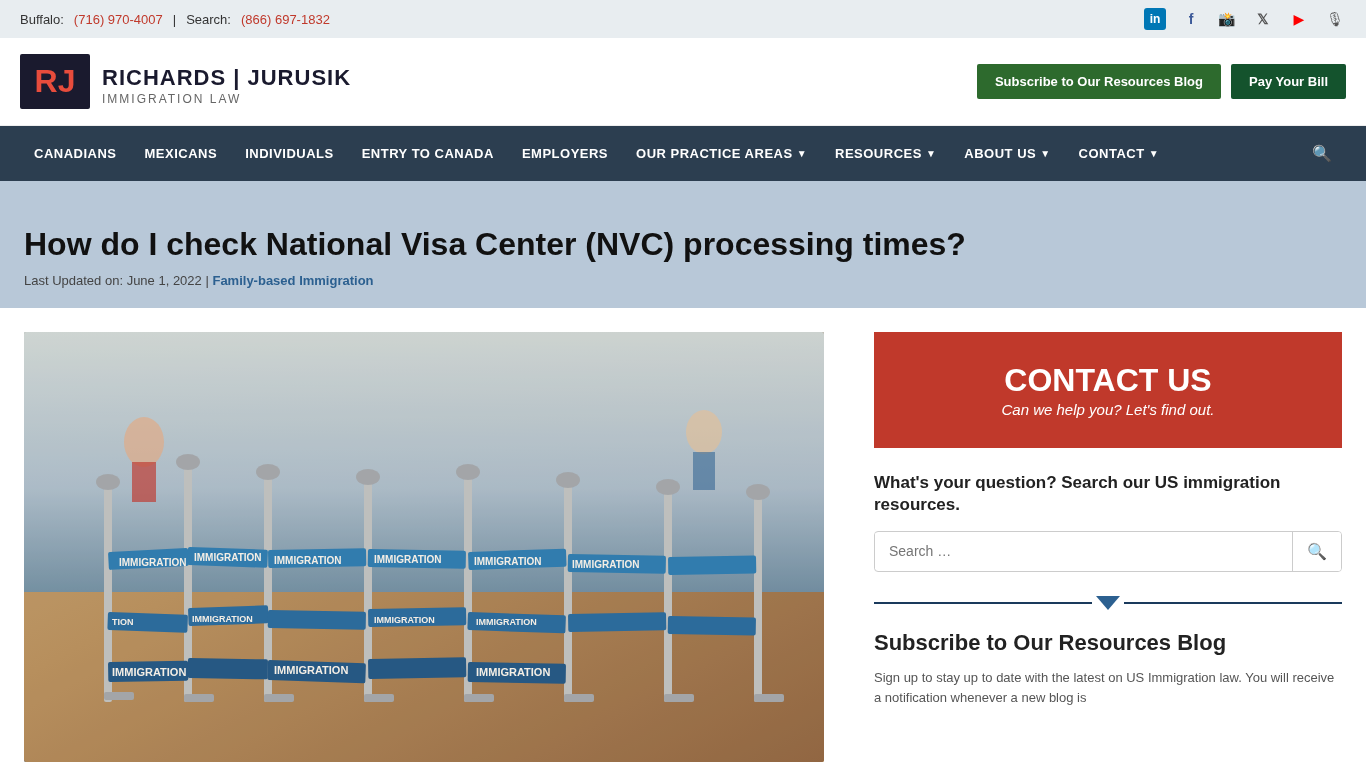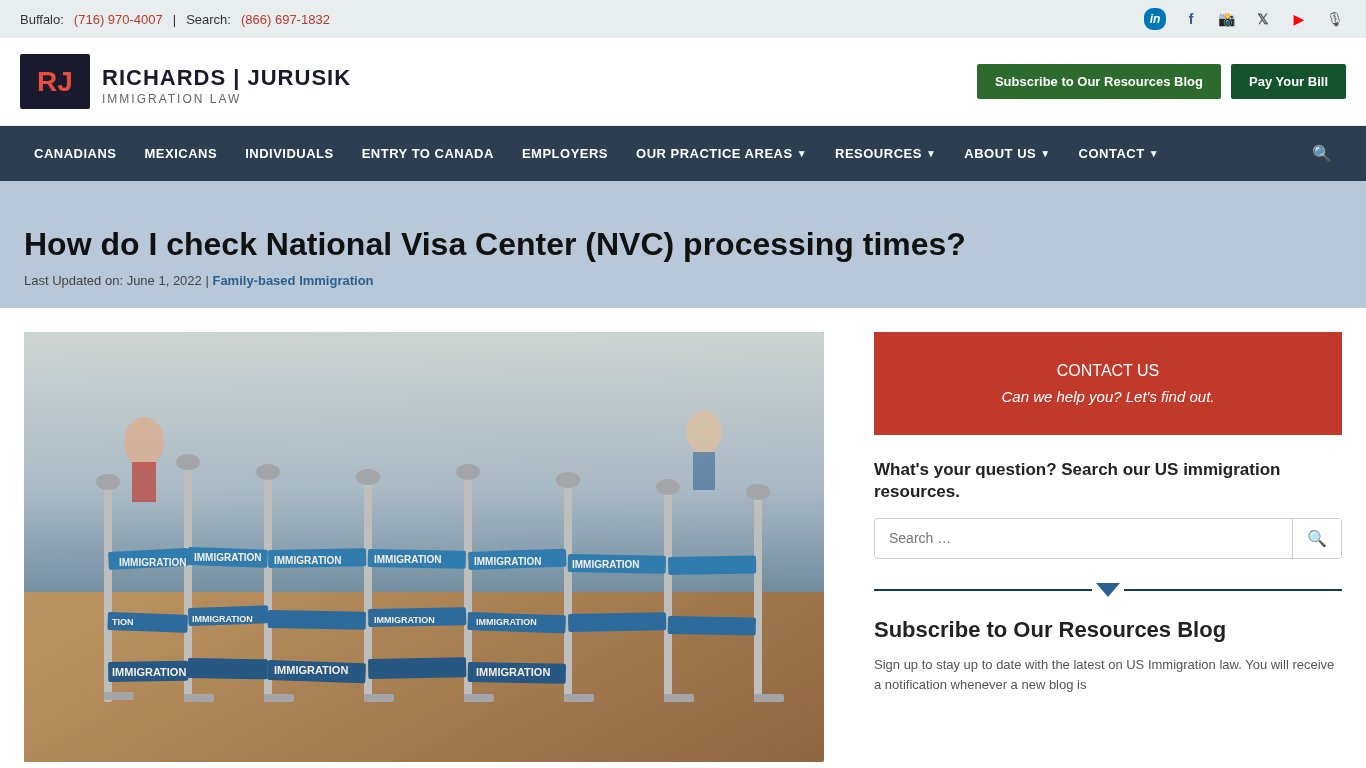--- a/index.html
+++ b/index.html
@@ -117,21 +117,21 @@
     
     .sidebar { flex: 1; }
     .contact-us-box {
       background: #c0392b;
       color: #fff;
       padding: 30px 20px;
       text-align: center;
       margin-bottom: 24px;
       cursor: pointer;
     }
-    .contact-us-box h2 { font-size: 16px; font-weight: 400; margin-bottom: 8px; }
+    .contact-us-box h2 { font-size: 32px; font-weight: 700; margin-bottom: 2px; }
     .contact-us-box p { font-size: 15px; font-style: italic; }
 
     .sidebar-section { margin-bottom: 24px; }
     .sidebar-section h3 {
       font-size: 17px; font-weight: 700; color: #222;
       margin-bottom: 14px; line-height: 1.3;
     }
 
     .search-box {
       display: flex; align-items: center;
@@ -172,33 +172,33 @@
 
 <div class="top-bar">
   <div class="contact-info">
     <span>Buffalo:</span>
     <a>(716) 970-4007</a>
     <span> | </span>
     <span>Search:</span>
     <a>(866) 697-1832</a>
   </div>
   <div class="social-icons">
-    <div class="social-icon" style="font-weight:700;font-size:12px;background:#0077b5;color:#fff;border-radius:9px;padding:2px 8px;font-style:italic;">in</div>
+    <div class="social-icon" style="font-weight:700;font-size:12px;background:#0077b5;color:#fff;border-radius:3px;padding:2px 8px;">in</div>
     <div class="social-icon" style="font-weight:700;color:#3b5998;">f</div>
     <div class="social-icon">📸</div>
     <div class="social-icon" style="font-weight:700;">𝕏</div>
     <div class="social-icon" style="color:#ff0000;">▶</div>
     <div class="social-icon">🎙</div>
   </div>
 </div>
 
 <div class="header">
   <div class="logo-area">
     <div class="logo-box">
-      <span style="color:#e74c3c;font-size:28px;font-weight:900;">RJ</span>
+      <span style="color:#e74c3c;font-size:32px;font-weight:900;">RJ</span>
     </div>
     <div class="logo-text">
       <div class="firm-name">RICHARDS | JURUSIK</div>
       <div class="firm-sub">IMMIGRATION LAW</div>
     </div>
   </div>
   <div class="header-buttons">
     <button class="btn-subscribe">Subscribe to Our Resources Blog</button>
     <button class="btn-paybill">Pay Your Bill</button>
   </div>

